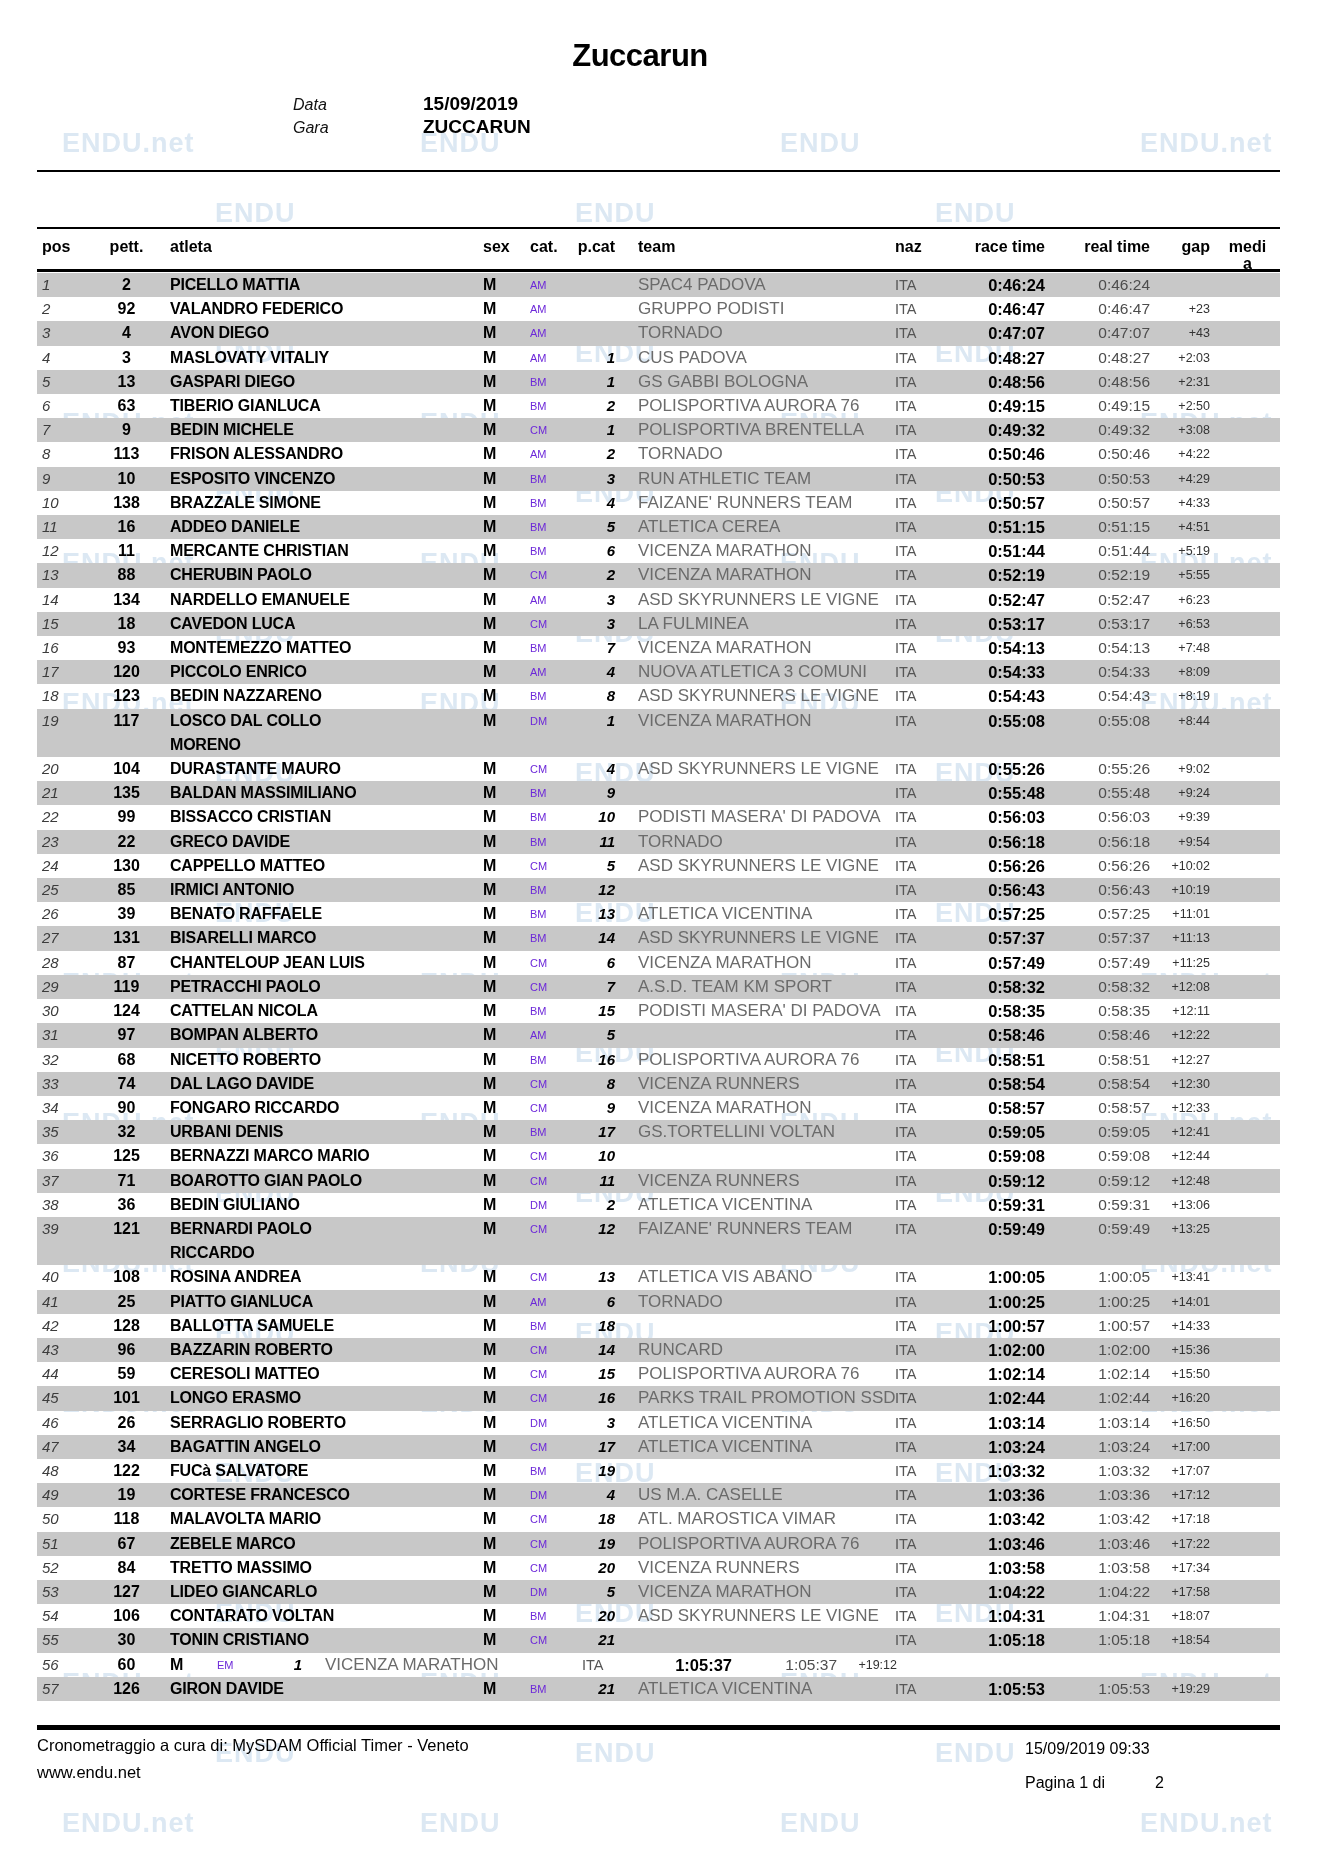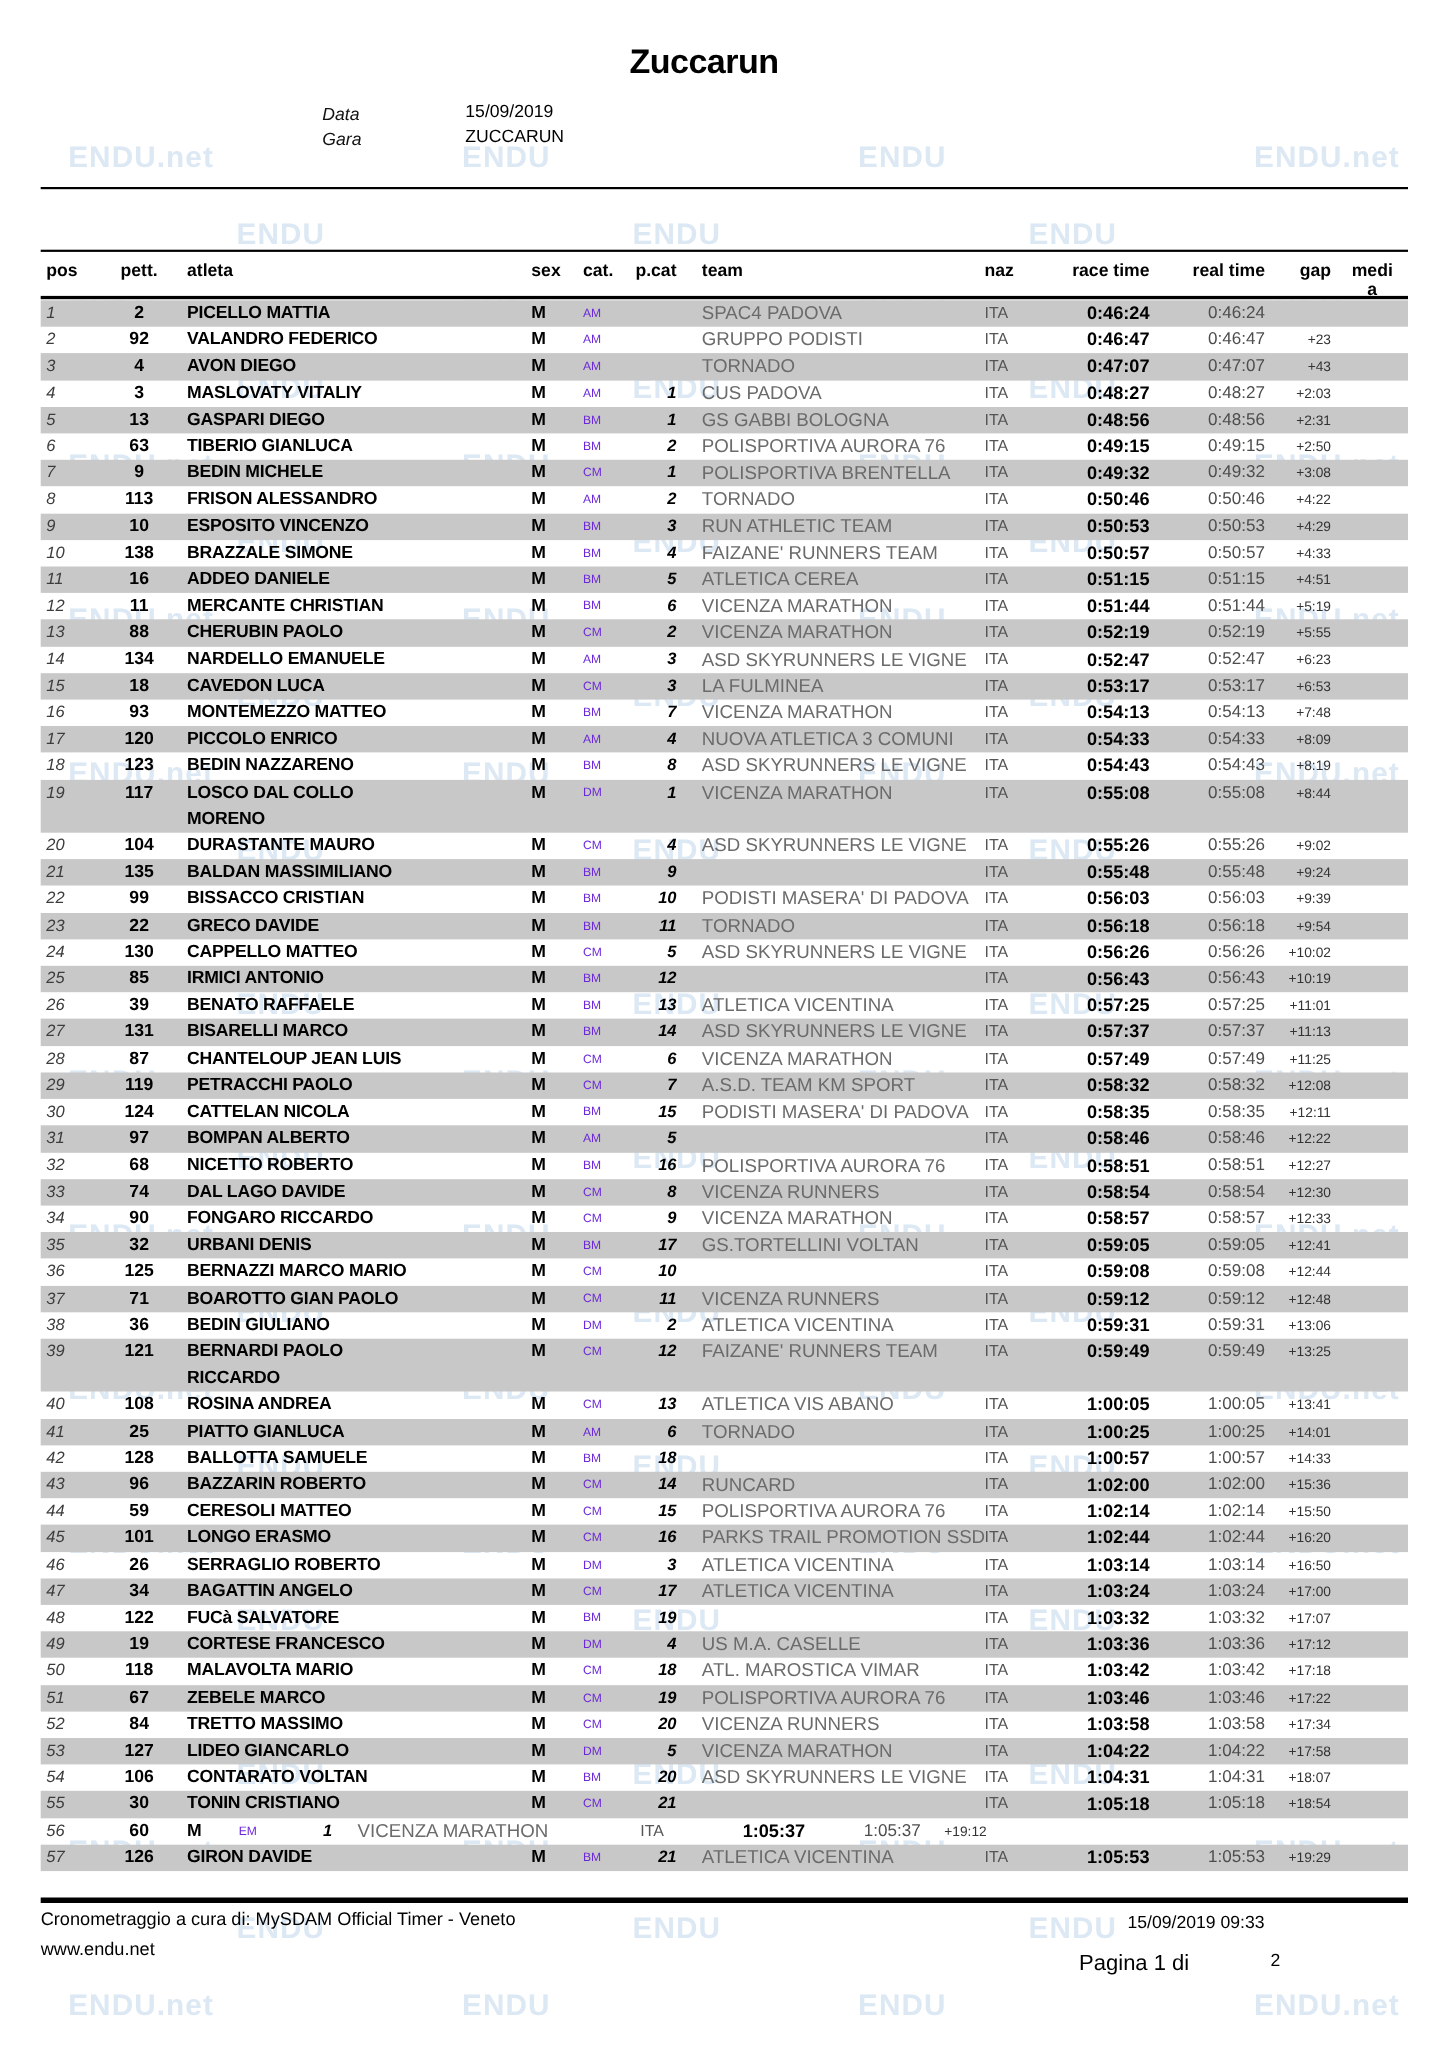--- a/index.html
+++ b/index.html
@@ -20,21 +20,21 @@
     letter-spacing:1px;
     white-space:nowrap;
   }
   
   .content{position:absolute;inset:0;z-index:1;}
   .doc-title{
     position:absolute;top:38px;left:0;width:1280px;
     text-align:center;font-size:31px;font-weight:bold;letter-spacing:-0.5px;
   }
   .meta-label{position:absolute;left:293px;font-size:16px;font-style:italic;color:#111;}
-  .meta-value{position:absolute;left:423px;font-size:16px;font-weight:normal;}
+  .meta-value{position:absolute;left:423px;font-size:19px;font-weight:bold;}
   .lbl-data{top:96px;} .val-data{top:93px;}
   .lbl-gara{top:119px;} .val-gara{top:116px;}
   .rule{position:absolute;left:37px;width:1243px;background:#000;}
   .rule-1{top:170px;height:2px;}
   .section-title{
     position:absolute;top:182px;left:0;width:1280px;
     text-align:center;font-size:27px;font-weight:bold;letter-spacing:-0.5px;
   }
   .rule-2{top:227px;height:2px;}
   .rule-3{top:269px;height:3px;}
@@ -69,21 +69,21 @@
   .v-team{font-size:17px;color:#6b6b6b;}
   .v-naz {font-size:14.5px;color:#555;}
   .v-race{font-weight:bold;font-size:16.5px;}
   .v-real{font-size:15.5px;color:#4d4d4d;}
   .v-gap {font-size:12.5px;color:#333;}
 
   
   .foot-left-1{position:absolute;left:37px;top:1736px;font-size:16.5px;}
   .foot-left-2{position:absolute;left:37px;top:1763px;font-size:16.5px;}
   .foot-date{position:absolute;left:1025px;top:1740px;font-size:16px;}
-  .foot-page{position:absolute;left:981px;top:1774px;font-size:20px;}
+  .foot-page{position:absolute;left:1025px;top:1774px;font-size:16px;}
   .foot-pagenum{position:absolute;left:1155px;top:1774px;font-size:16px;}
 </style>
 </head>
 <body>
 
 <div class="page">
 
   <div class="wm-layer">
       <span class="wm" style="left: 62px; top: 128px; color: rgb(220, 232, 243);">ENDU.net</span>
       <span class="wm" style="left: 420px; top: 128px; color: rgb(220, 232, 243);">ENDU</span>

